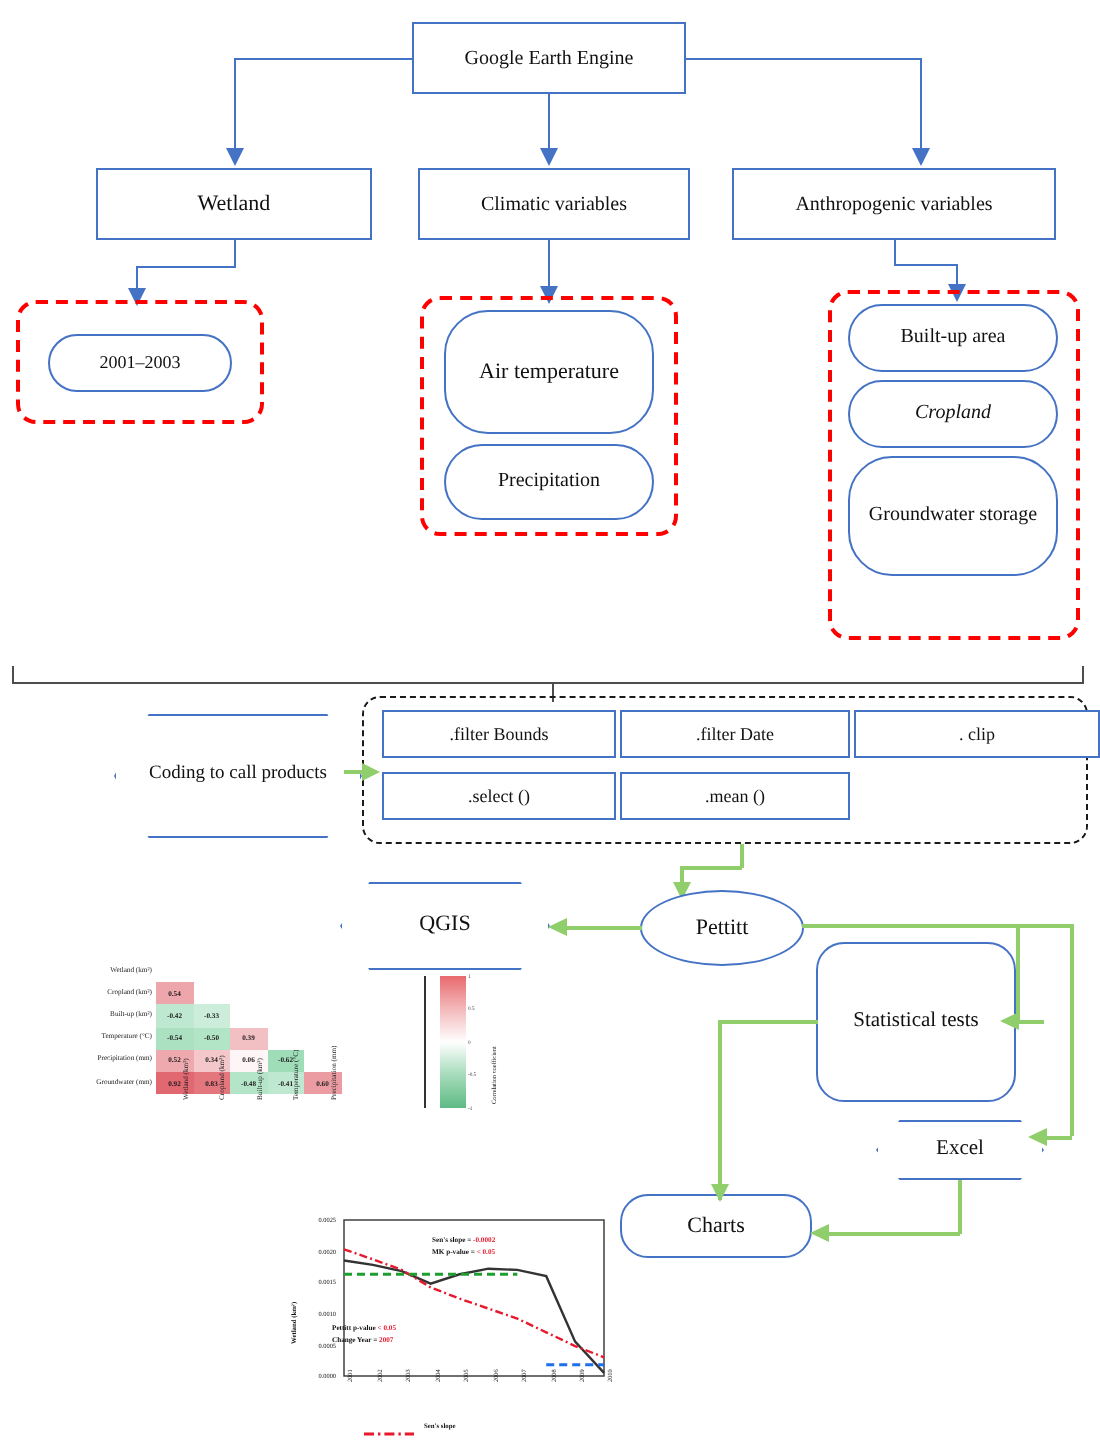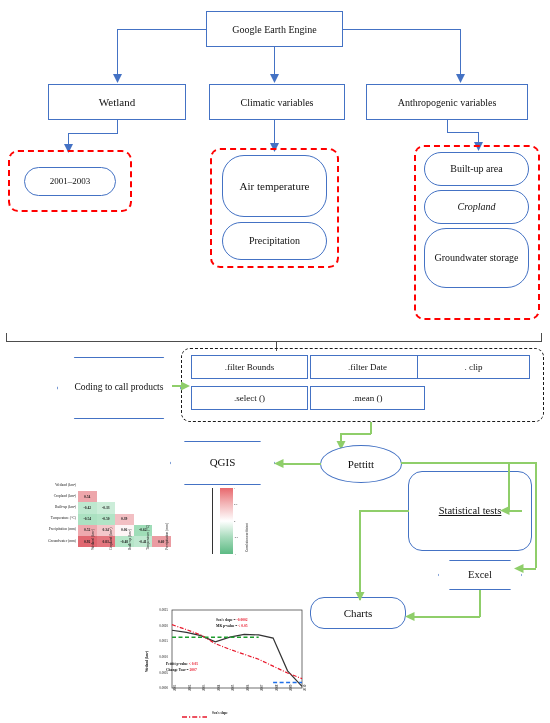--- a/index.html
+++ b/index.html
@@ -139,21 +139,21 @@
   </div>
 
   <div class="abs dashdot" style="left:181px;top:348px;width:363px;height:74px;"></div>
 
   <div class="abs rect" style="left:191px;top:355px;width:117px;height:24px;font-size:9px;">
     <span>.filter Bounds</span>
   </div>
   <div class="abs rect" style="left:310px;top:355px;width:115px;height:24px;font-size:9px;">
     <span>.filter Date</span>
   </div>
-  <div class="abs rect" style="left:417px;top:355px;width:113px;height:24px;font-size:9px;text-align:center;">
+  <div class="abs rect" style="left:427px;top:355px;width:123px;height:24px;font-size:9px;text-align:center;">
     <span>. clip</span>
   </div>
   <div class="abs rect" style="left:191px;top:386px;width:117px;height:24px;font-size:9px;">
     <span>.select  ()</span>
   </div>
   <div class="abs rect" style="left:310px;top:386px;width:115px;height:24px;font-size:9px;">
     <span>.mean ()</span>
   </div>
 
   <div class="gn gnh" style="left:172px;top:385px;width:12px;"></div>
@@ -173,21 +173,21 @@
   </div>
   <div class="abs ellipse" style="left:320px;top:445px;width:82px;height:38px;font-size:11px;">
     <span>Pettitt</span>
   </div>
 
   <div class="gn gnh" style="left:283px;top:463px;width:38px;"></div>
   <svg class="arrow" style="left:274px;top:459px;width:10px;height:9px;">
     <polygon points="0,4.5 9.5,0 9.5,9" fill="#8fce6a"></polygon>
     </svg>
 
-  <div class="abs round" style="left:408px;top:471px;width:124px;height:80px;font-size:10.5px;text-decoration:underline;">
+  <div class="abs round" style="left:408px;top:471px;width:100px;height:80px;font-size:10.5px;">
     <span>Statistical tests</span>
   </div>
   <div class="abs hexi" style="left:438px;top:560px;width:84px;height:30px;font-size:10.5px;">
     <span>Excel</span>
   </div>
   <div class="abs round" style="left:310px;top:597px;width:96px;height:32px;font-size:11px;">
     <span>Charts</span>
   </div>
 
   <div class="gn gnh" style="left:401px;top:462px;width:135px;"></div>

